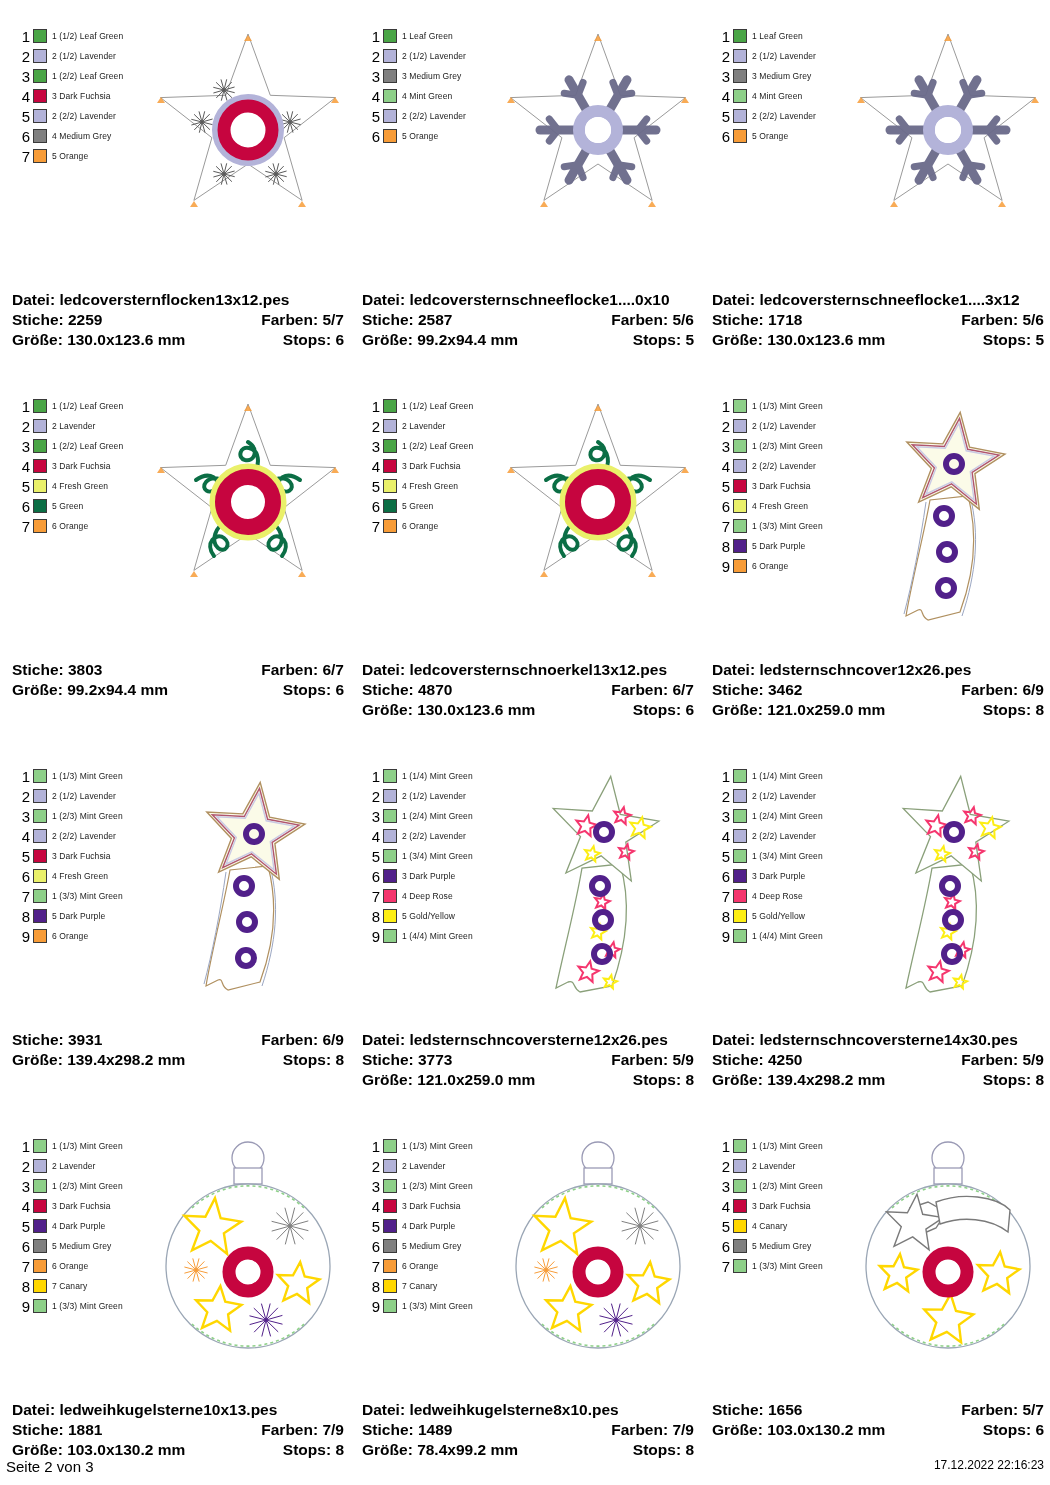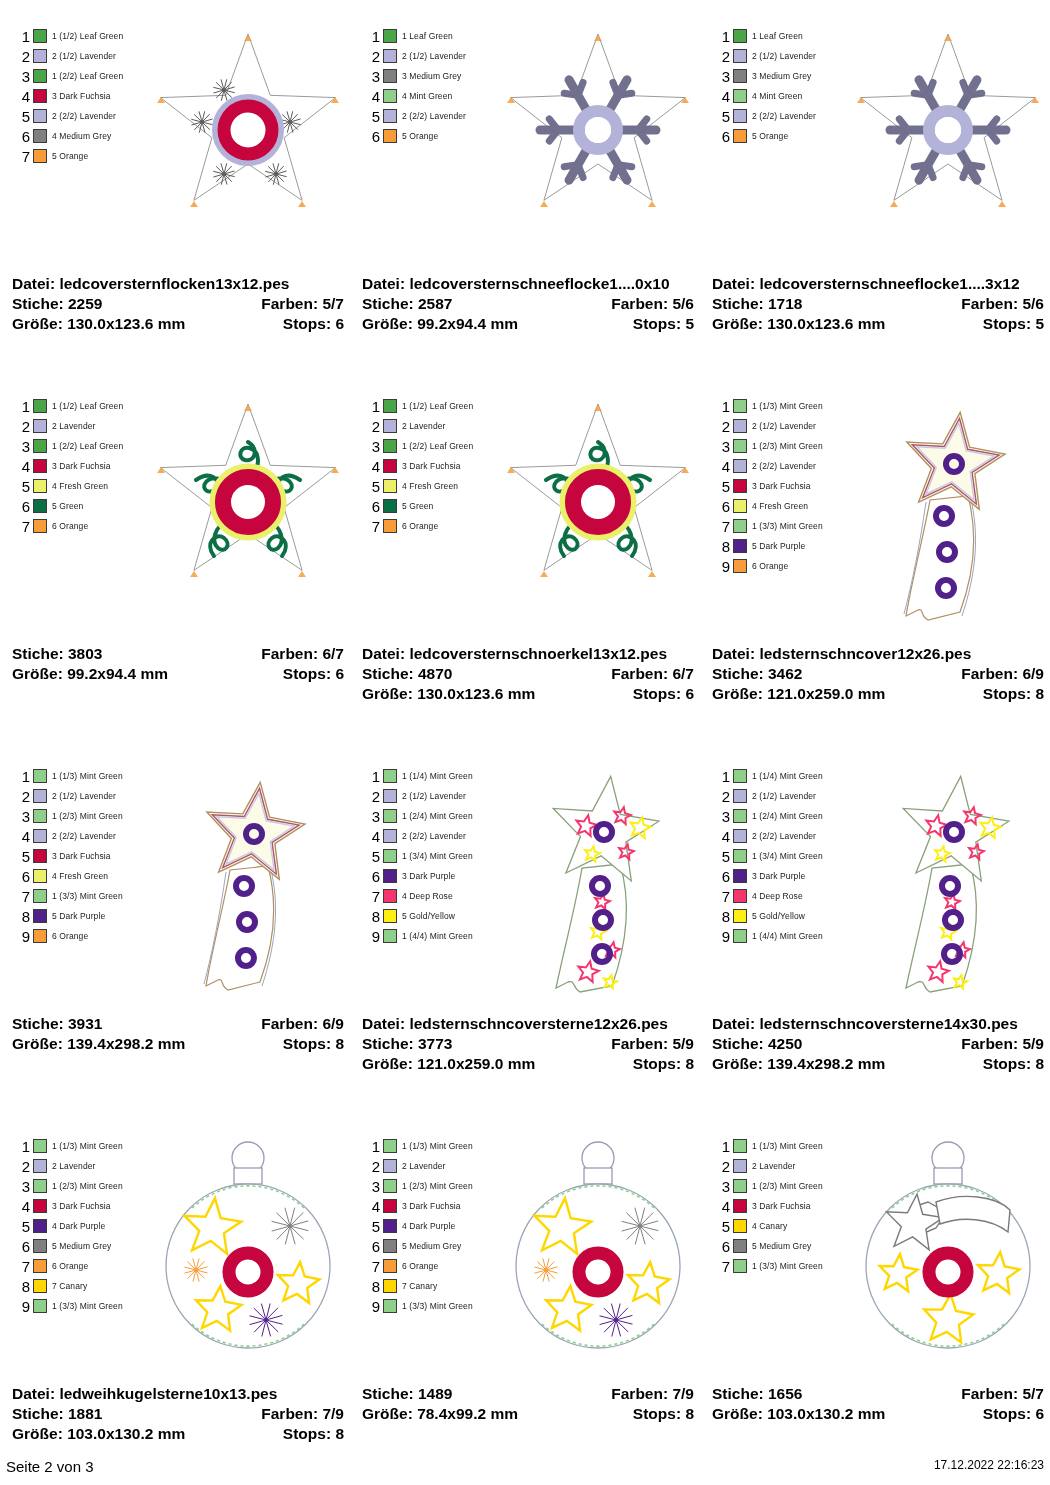--- a/index.html
+++ b/index.html
@@ -23,21 +23,21 @@
         font-family:"Liberation Sans",sans-serif;padding-right:3px;}
   .sw{width:14px;height:14px;border:1px solid #3a3a3a;box-sizing:border-box;flex:0 0 auto;}
   .lbl{font-size:8.5px;line-height:10px;color:#1a1a1a;padding-left:5px;white-space:nowrap;
        letter-spacing:.1px;}
 
   
   .art{position:absolute;left:150px;top:14px;width:196px;height:248px;}
   .art svg{display:block;width:100%;height:100%;}
 
   
-  .info{position:absolute;left:12px;top:274px;width:332px;
+  .info{position:absolute;left:12px;top:290px;width:332px;
         font-weight:bold;font-size:15.5px;line-height:20px;}
   .info .filerow{white-space:nowrap;overflow:hidden;}
   .info .tworow{display:flex;justify-content:space-between;}
 
   
   .footer{position:absolute;left:0;top:1458px;width:1050px;height:22px;}
   .footer .left{position:absolute;left:6px;top:0;font-size:15px;}
   .footer .right{position:absolute;right:6px;top:0;font-size:12px;}
 </style>
 </head>
@@ -848,20 +848,21 @@
               <polygon points="70.4,162.1 75.3,177.8 91.5,180.9 78.1,190.4 80.1,206.7 66.9,196.9 52.0,203.9 57.3,188.3 46.0,176.3 62.5,176.5" fill="none" stroke="#ffd700" stroke-width="2.4"></polygon>
               <polygon points="150.2,138.1 154.7,152.5 169.5,155.3 157.2,164.0 159.1,179.0 147.0,170.0 133.4,176.4 138.2,162.1 127.9,151.1 143.0,151.4" fill="none" stroke="#ffd700" stroke-width="2.4"></polygon>
               <path d="M121.6,97.3L158.4,106.7M126.4,88.7L153.6,115.3M134.9,83.7L145.1,120.3M144.7,83.6L135.3,120.4M153.3,88.4L126.7,115.6M158.3,96.9L121.7,107.1" stroke="#808080" stroke-width="1" fill="none"></path>
               <path d="M34.4,143.0L57.6,149.0M37.4,137.6L54.6,154.4M42.8,134.4L49.2,157.6M49.0,134.4L43.0,157.6M54.4,137.4L37.6,154.6M57.6,142.8L34.4,149.2" stroke="#f79c38" stroke-width="1" fill="none"></path>
               <path d="M99.5,191.8L132.5,200.2M103.8,184.1L128.2,207.9M111.4,179.6L120.6,212.4M120.2,179.5L111.8,212.5M127.9,183.8L104.1,208.2M132.4,191.4L99.6,200.6" stroke="#51208a" stroke-width="1" fill="none"></path>
               <circle cx="98" cy="148" r="19" fill="none" stroke="#c6053f" stroke-width="13"></circle>
               <circle cx="98" cy="148" r="12" fill="#fff"></circle>
             </svg>
           </div>
           <div class="info">
+            <div class="filerow"><span>Datei:</span> <span>ledweihkugelsterne8x10.pes</span></div>
             <div class="tworow">
               <span><span>Stiche:</span> <span>1489</span></span>
               <span><span>Farben:</span> <span>7/9</span></span>
             </div>
             <div class="tworow">
               <span><span>Größe:</span> <span>78.4x99.2 mm</span></span>
               <span><span>Stops:</span> <span>8</span></span>
             </div>
           </div>
         </div>

